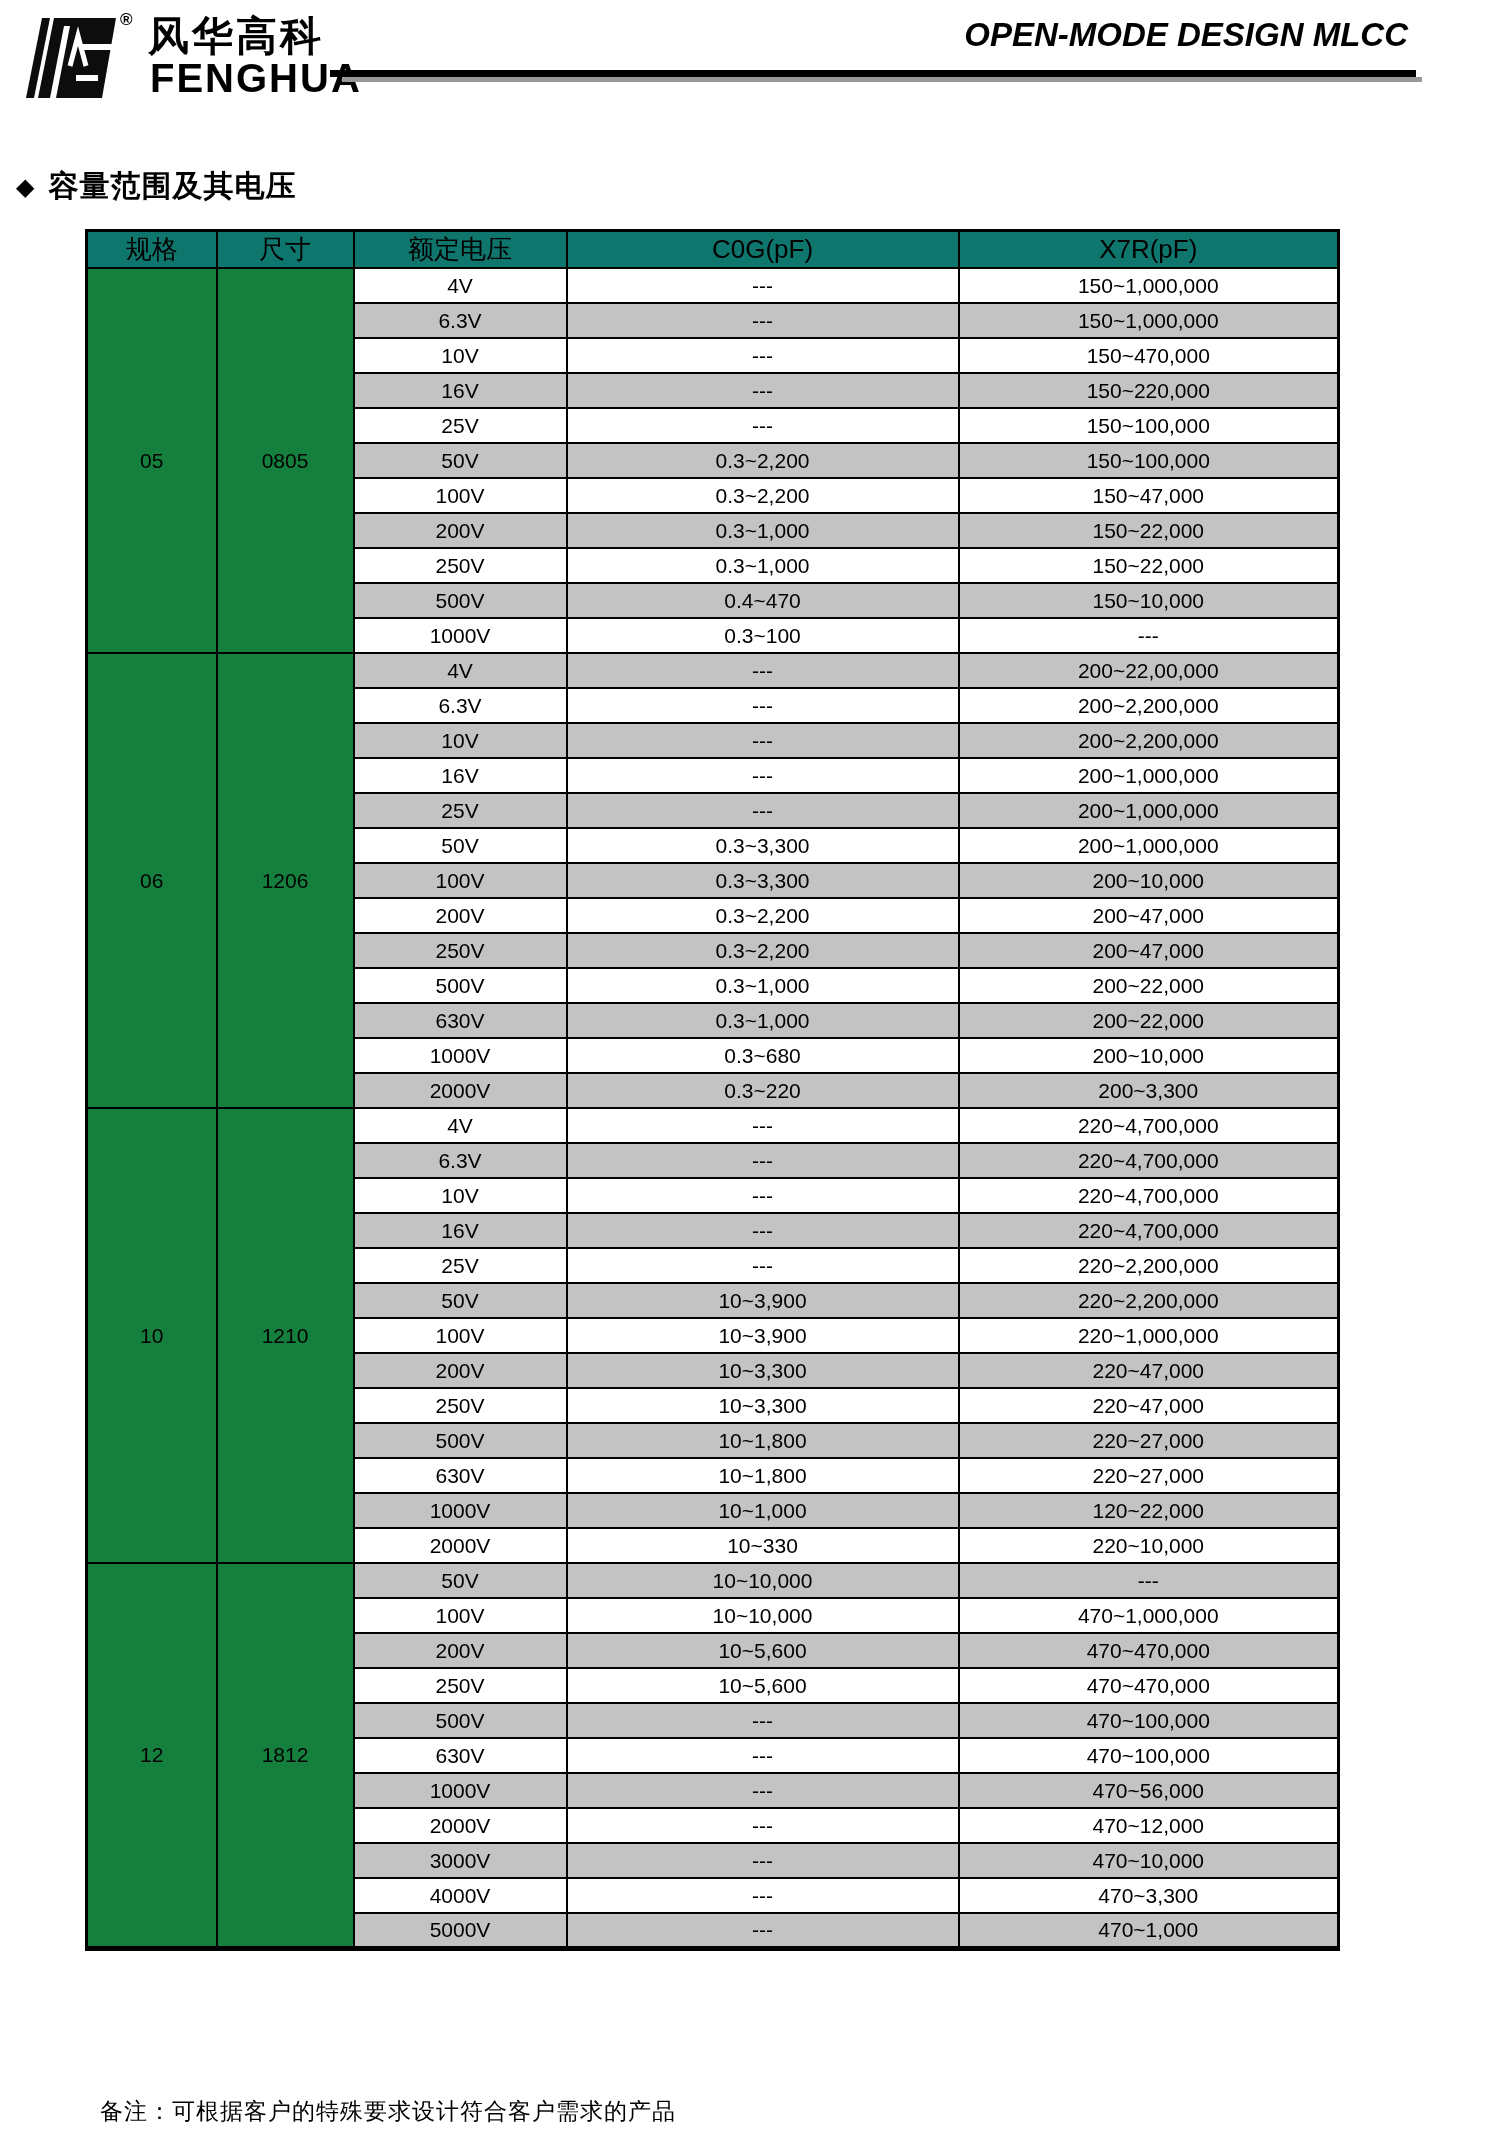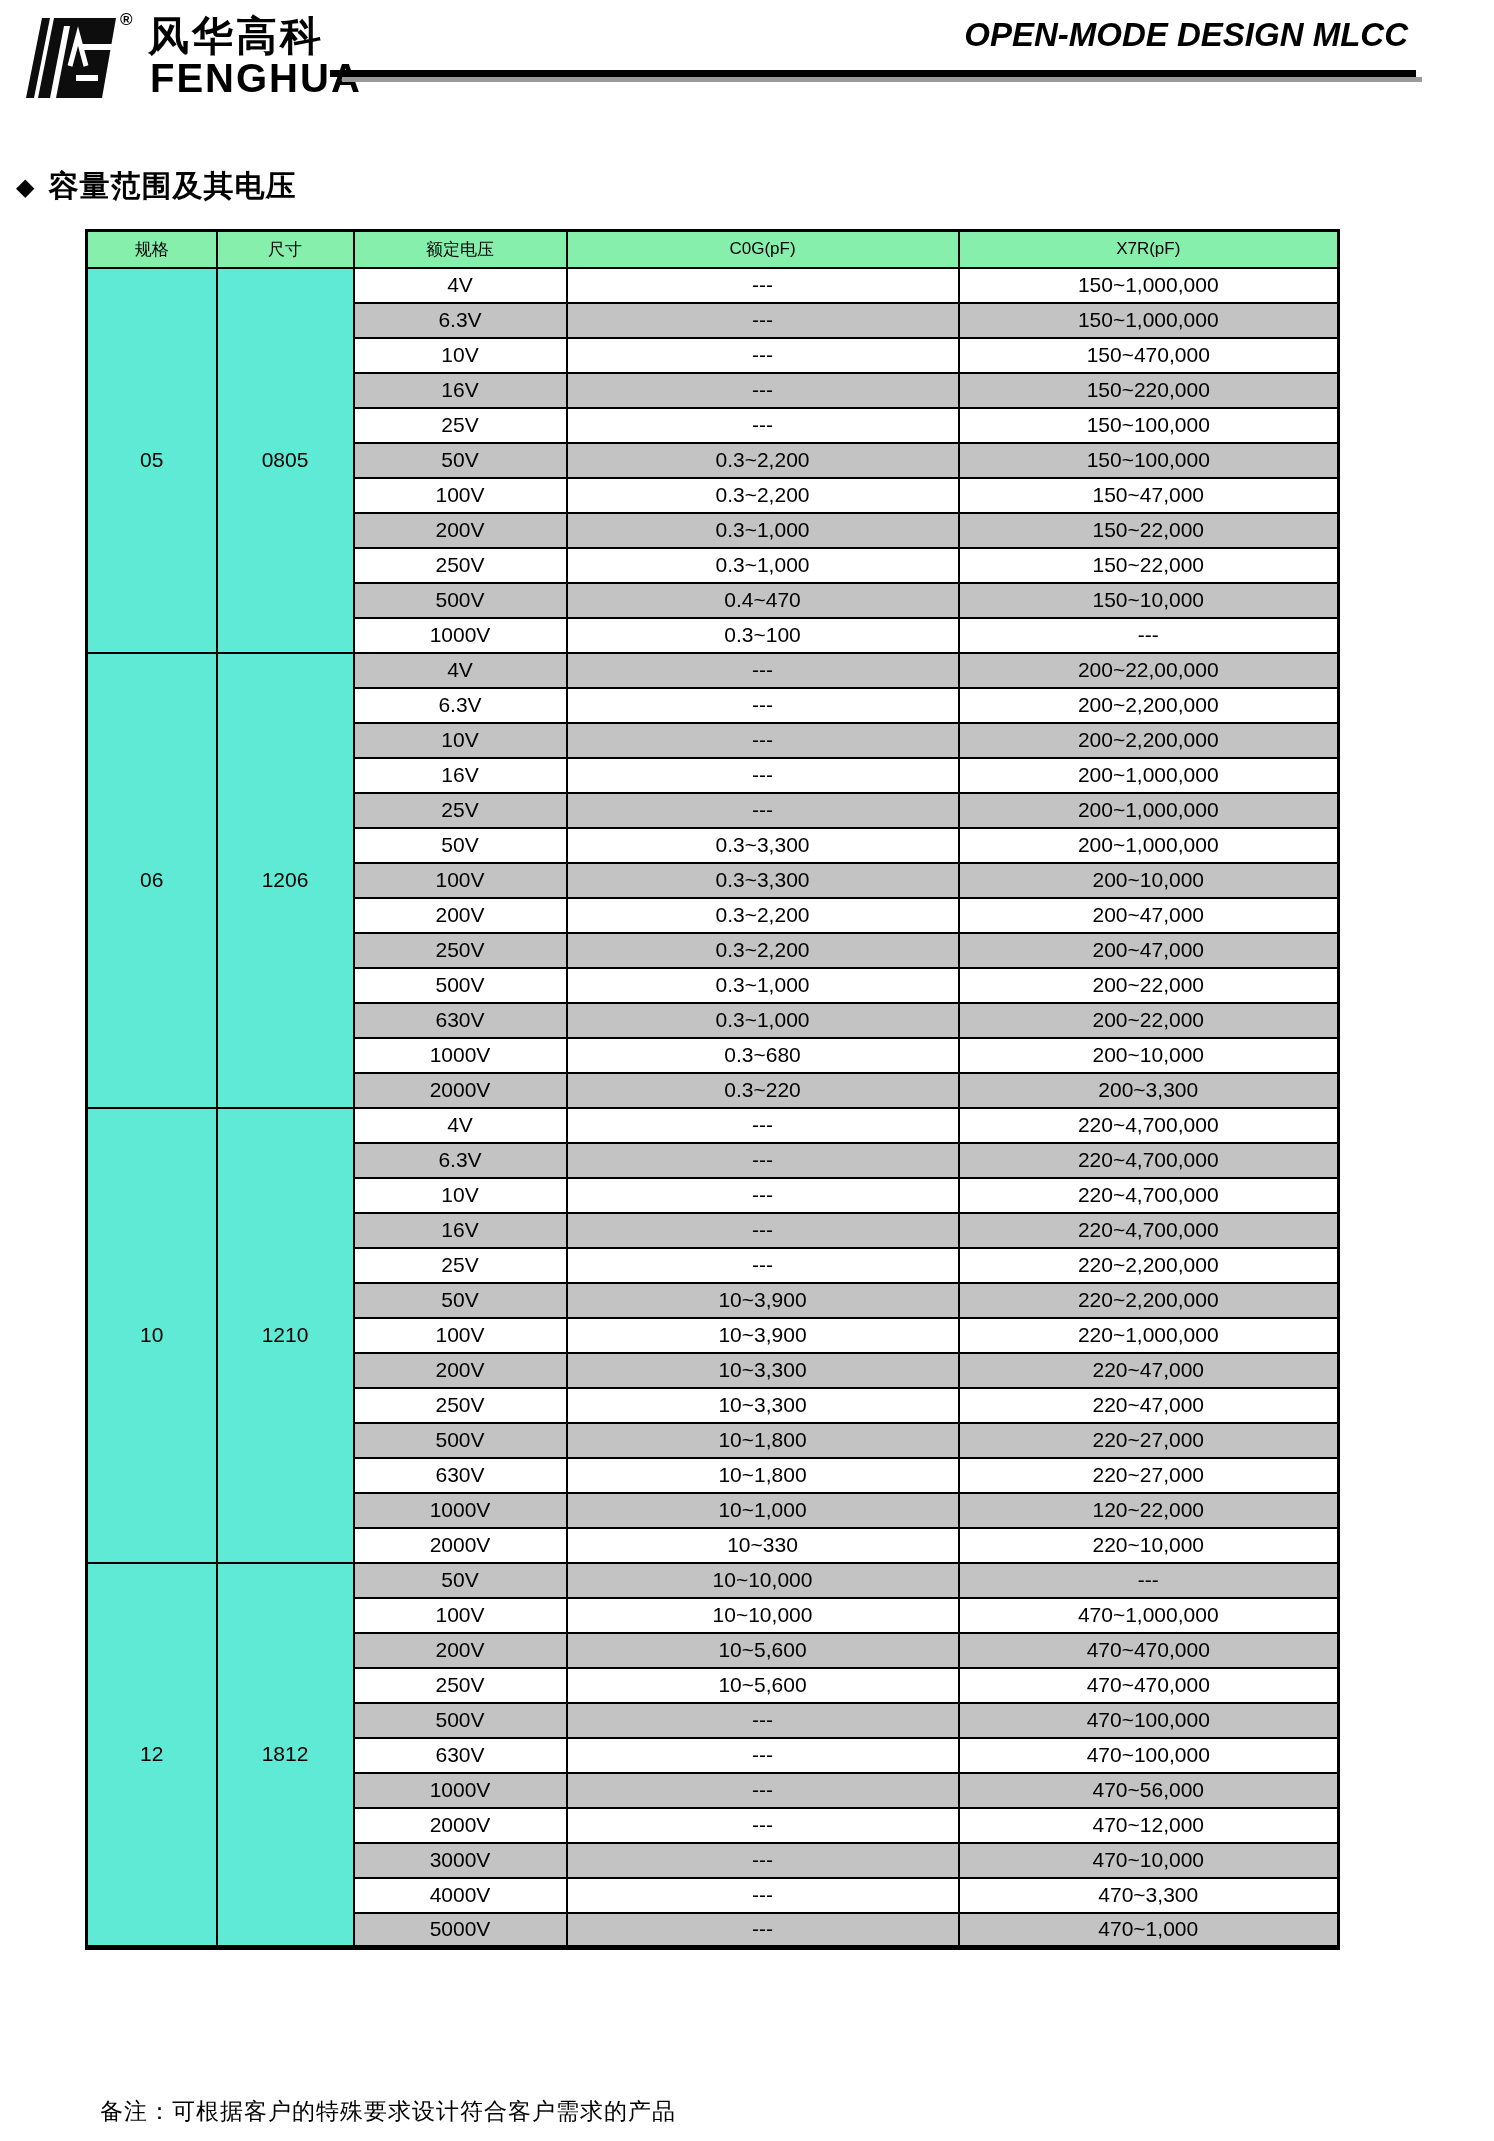--- a/index.html
+++ b/index.html
@@ -20,25 +20,25 @@
   .section-row { position:absolute; left:16px; top:166px; display:flex; align-items:center; gap:14px; }
   .diamond { font-size:24px; line-height:1; }
   .section-title { font-size:30px; font-weight:bold; letter-spacing:1px; }
 
   
   table.cap { position:absolute; left:85px; top:229px; width:1252px;
               border-collapse:collapse; table-layout:fixed;
               border:3px solid #000; border-bottom:5px solid #000; }
   table.cap th, table.cap td { border:2px solid #000; text-align:center; vertical-align:middle;
               font-size:21px; height:35px; padding:0; overflow:hidden; white-space:nowrap; }
-  table.cap th { font-size:17px; font-weight:normal; height:37px; background:#86efac; }
+  table.cap th { font-size:26px; font-weight:normal; height:37px; background:#0f766e; }
   col.c-spec { width:130px; } col.c-size { width:137px; } col.c-volt { width:213px; }
   col.c-c0g  { width:392px; } col.c-x7r  { width:380px; }
   td.g { background:var(--row-alt,#c3c3c3); }
-  td.merge { background:#5eead4; font-size:22px; }
+  td.merge { background:#15803d; font-size:22px; }
 
   
   .footnote { position:absolute; left:100px; top:2096px; font-size:23px; letter-spacing:1px; }
 </style>
 </head>
 <body>
 
 <div class="page">
 
   <div class="logo-wrap">

